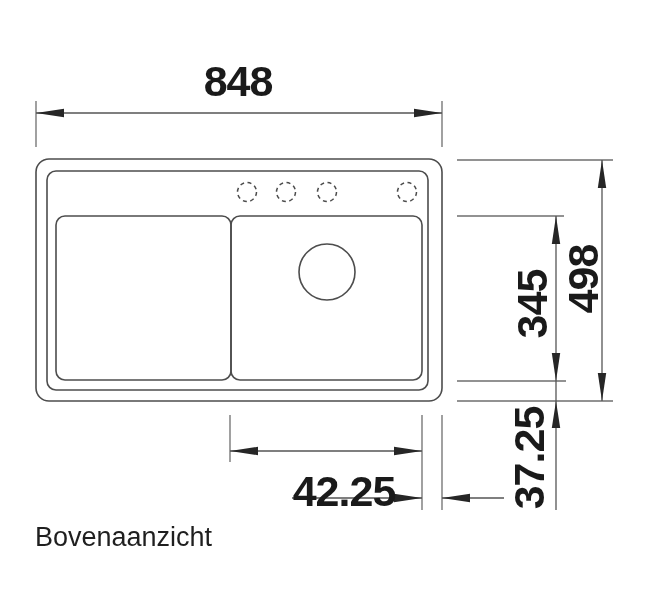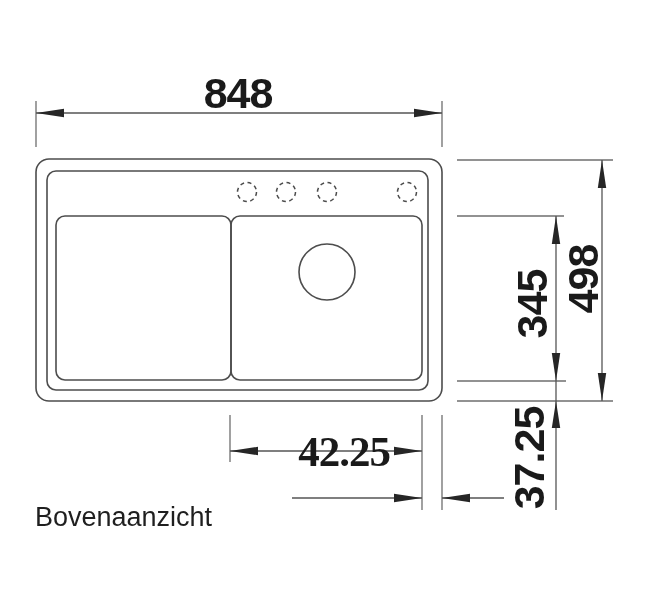--- a/index.html
+++ b/index.html
@@ -18,30 +18,30 @@
     font-weight: bold;
     font-size: 43px;
     color: #1a1a1a;
     white-space: nowrap;
     line-height: 1;
     letter-spacing: -1px;
   }
   .dim-label.rot {
     transform: translate(-50%, -50%) rotate(-90deg);
   }
-  .t-848   { left: 238px; top: 93px; text-align: center;  }
+  .t-848   { left: 238px; top: 81px; text-align: center;  }
   .t-400   { left: 326px; top: 430px; }
-  .t-4225  { left: 344px; top: 451px; font-family: Liberation Serif, serif; }
+  .t-4225  { left: 344px; top: 491px; }
   .t-498   { left: 583px; top: 279px; }
   .t-345   { left: 532px; top: 304px; }
   .t-3725  { left: 529px; top: 458px; }
   .view-label {
     position: absolute;
     left: 35px;
-    top: 502px;
+    top: 522px;
     font-size: 27px;
     font-weight: normal;
     color: #1f1f1f;
     white-space: nowrap;
   }
 </style>
 </head>
 <body>
 
 <div class="canvas">

